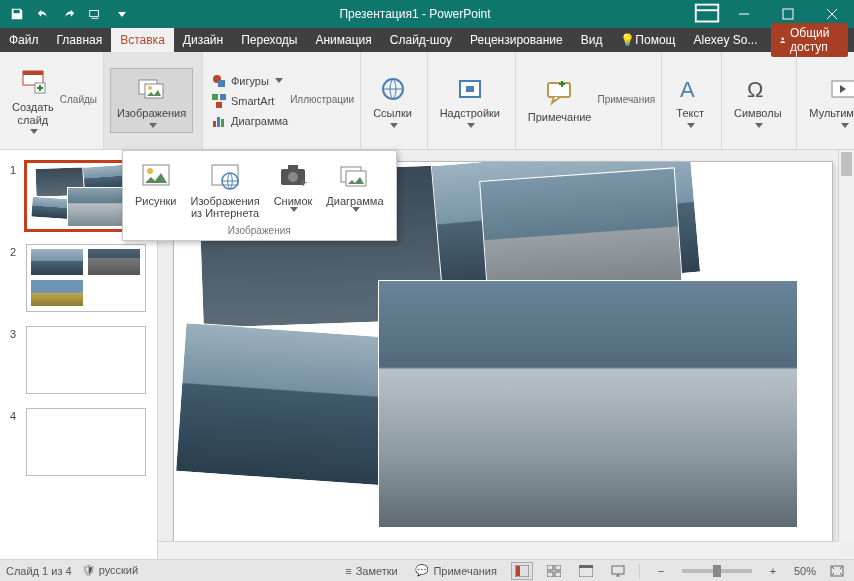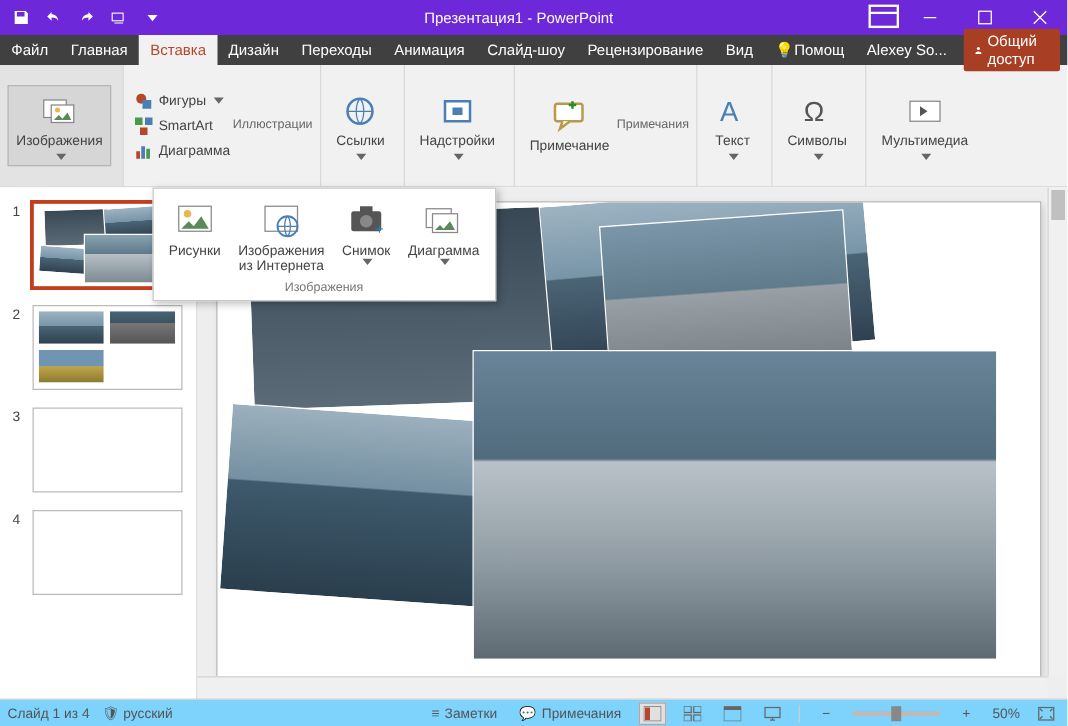--- a/index.html
+++ b/index.html
@@ -1,19 +1,19 @@
 <!DOCTYPE html>
 <html><head>
 <meta charset="utf-8">
 <style>
 * { box-sizing: border-box; margin: 0; padding: 0; font-family: "Segoe UI", sans-serif; }
 body { width: 854px; height: 581px; background: #fff; overflow: hidden; position: relative; }
 
 
-.titlebar { height: 28px; background: #6d28d9; display: flex; align-items: center; color: #fff; font-size: 12px; }
+.titlebar { height: 28px; background: #0f766e; display: flex; align-items: center; color: #fff; font-size: 12px; }
 .qat { display: flex; gap: 4px; padding: 0 6px; align-items: center; }
 .qat-btn { width: 22px; height: 22px; display: flex; align-items: center; justify-content: center; cursor: pointer; }
 .qat-btn svg { width: 14px; height: 14px; fill: #fff; }
 .title-text { flex: 1; text-align: center; font-size: 12px; }
 .win-controls { display: flex; }
 .win-btn { width: 44px; height: 28px; display: flex; align-items: center; justify-content: center; cursor: pointer; }
 .win-btn svg { width: 12px; height: 12px; stroke: #fff; fill: none; stroke-width: 1; }
 .ribbon-toggle { width: 30px; display:flex; align-items:center; justify-content:center; cursor:pointer; }
 
 
@@ -50,21 +50,21 @@
 .thumb-num { width: 10px; font-size: 11px; color: #444; padding-top: 2px; }
 .thumb { width: 120px; height: 68px; background: #fff; border: 1px solid #bbb; position: relative; overflow:hidden;}
 .thumb.active { outline: 3px solid #c43e1c; outline-offset: -1px; }
 .slide-area { flex: 1; background: #eee; position: relative; overflow: hidden; }
 .slide-canvas { position: absolute; left: 16px; top: 12px; right: 22px; bottom: 18px; background: #fff; box-shadow: 0 0 0 1px #bbb, 2px 2px 6px rgba(0,0,0,0.15); overflow:hidden;}
 .vscroll { position:absolute; right:0; top:0; bottom:18px; width:16px; background:#f0f0f0; border-left:1px solid #d4d4d4;}
 .vscroll-thumb{ position:absolute; left:2px; right:2px; top:2px; height:24px; background:#c0c0c0;}
 .hscroll{ position:absolute; left:0; right:16px; bottom:0; height:18px; background:#f0f0f0; border-top:1px solid #d4d4d4;}
 
 
-.status { position: absolute; bottom: 0; left: 0; right: 0; height: 22px; background: #7dd3fc; border-top: 1px solid #d4d4d4; display: flex; align-items: center; font-size: 11px; color: #555; padding: 0 6px; gap: 10px; }
+.status { position: absolute; bottom: 0; left: 0; right: 0; height: 22px; background: #e5e5e5; border-top: 1px solid #d4d4d4; display: flex; align-items: center; font-size: 11px; color: #555; padding: 0 6px; gap: 10px; }
 .status .spacer { flex: 1; }
 .st-btn { display: flex; align-items: center; gap: 4px; cursor: pointer; padding:0 4px;}
 .vbtn { width: 22px; height:18px; display:flex; align-items:center; justify-content:center; cursor:pointer;}
 .zoom-slider { width: 70px; height: 4px; background: #bbb; position: relative; }
 .zoom-handle { position:absolute; width:8px; height:12px; background:#888; top:-4px; left:31px;}
 .vbtn.active{ background:#e0e0e0; border:1px solid #aaa;}
 
 
 .ph{ position:absolute; background:linear-gradient(135deg,#6b7f8e,#a6b5bf); border:1px solid #fff;}
 .ph.road{ background:linear-gradient(180deg,#4a6476 0%,#3b5362 35%,#777 36%,#555 100%);}
@@ -150,20 +150,36 @@
         <svg width="12" height="12" viewBox="0 0 12 12">
           <circle cx="6" cy="4" r="2" fill="#fff"></circle>
           <path d="M2 11c0-2 2-3 4-3s4 1 4 3" fill="#fff"></path>
         </svg>
         <span>Общий доступ</span>
       </div>
   </div>
 </div>
 
 <div class="ribbon">
+  <div class="ribbon-group">
+    <div class="big-btn">
+      <div class="ricon">
+          <svg viewBox="0 0 32 32">
+            <rect x="6" y="4" width="20" height="14" fill="#fff" stroke="#b7472a"></rect>
+            <rect x="6" y="4" width="20" height="4" fill="#b7472a"></rect>
+            <rect x="18" y="16" width="10" height="10" fill="#fff" stroke="#888"></rect>
+            <path d="M23 18v6M20 21h6" stroke="#2a8a2a" stroke-width="2"></path>
+          </svg>
+        </div>
+      <span style="white-space:pre-line">Создать
+слайд</span>
+        <span class="tri"></span>
+    </div>
+    <div class="ribbon-group-title">Слайды</div>
+  </div>
   <div class="ribbon-group" style="background:#e3e3e3;">
     <div class="big-btn active">
       <div class="ricon">
           <svg viewBox="0 0 32 32">
             <rect x="3" y="7" width="18" height="14" fill="#fff" stroke="#888"></rect>
             <rect x="9" y="11" width="18" height="14" fill="#fff" stroke="#888"></rect>
             <circle cx="14" cy="15" r="2" fill="#e8b84a"></circle>
             <path d="M11 23l4-4 3 3 4-5 3 6z" fill="#5a8a5a"></path>
           </svg>
         </div>

